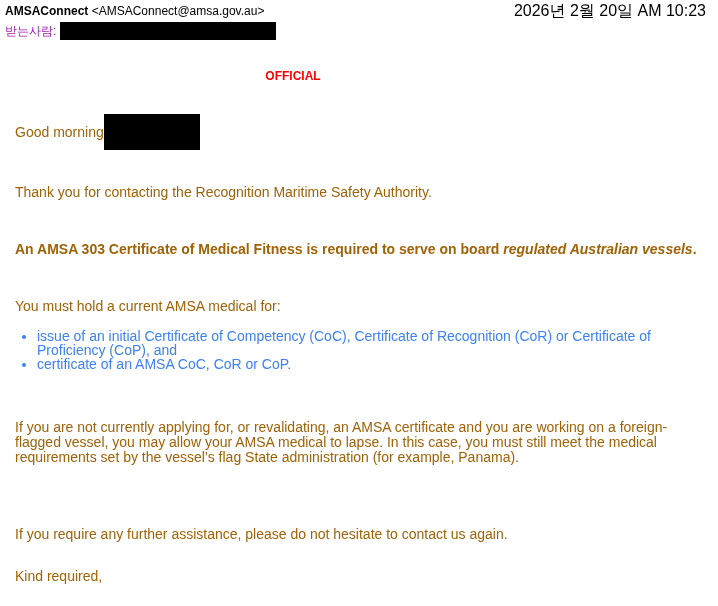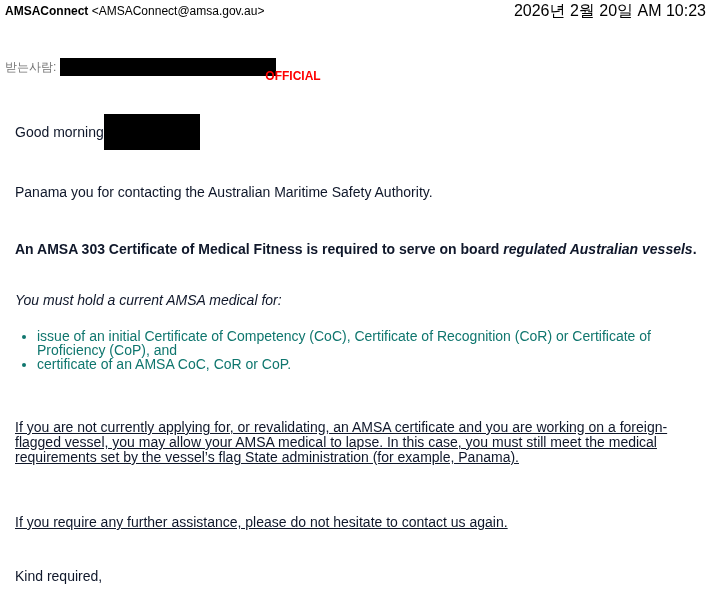--- a/index.html
+++ b/index.html
@@ -3,33 +3,33 @@
   <meta charset="utf-8">
   <style>
     html, body { margin: 0; padding: 0; background: #ffffff; }
     body {
       width: 718px; height: 606px; overflow: hidden; position: relative;
       font-family: "Liberation Sans", sans-serif;
     }
     .hdr { position: absolute; left: 5px; top: 3px; font-size: 12px; color: #000000; line-height: 16px; }
     .hdr b { font-weight: bold; }
     .date { position: absolute; right: 12px; top: 3px; font-size: 16px; color: #000; line-height: 16px; }
-    .to { position: absolute; left: 5px; top: 22px; font-size: 12px; color: #737373; line-height: 16px; display: flex; align-items: center; margin-top: 36px; }
+    .to { position: absolute; left: 5px; top: 22px; font-size: 12px; color: #a21caf; line-height: 16px; display: flex; align-items: center; }
     .redact-to { display: inline-block; width: 216px; height: 18px; background: #000; margin-left: 4px; }
     .official { position: absolute; left: 0; width: 586px; top: 69px; text-align: center; color: #ff0000; font-weight: bold; font-size: 12px; }
-    .body-text { position: absolute; left: 15px; color: #0f172a; font-size: 14px; line-height: 16px; }
+    .body-text { position: absolute; left: 15px; color: #a16207; font-size: 14px; line-height: 16px; }
     .greet { top: 114px; display: flex; align-items: center; }
     .redact-name { display: inline-block; width: 96px; height: 36px; background: #000; }
     .p1 { top: 184px; }
     .p2 { top: 241px; font-weight: bold; }
-    .p3 { top: 292px; font-style: italic; }
-    ul { position: absolute; left: 15px; top: 329px; margin: 0; padding-left: 22px; color: #0f766e; font-size: 14px; line-height: 14px; width: 670px; }
+    .p3 { top: 298px; }
+    ul { position: absolute; left: 15px; top: 329px; margin: 0; padding-left: 22px; color: #3b82f6; font-size: 14px; line-height: 14px; width: 670px; }
     ul li { margin: 0; }
-    .p4 { top: 420px; line-height: 15px; width: 690px; text-decoration: underline; }
-    .p5 { top: 514px; text-decoration: underline; }
+    .p4 { top: 420px; line-height: 15px; width: 690px; }
+    .p5 { top: 526px; }
     .p6 { top: 568px; }
   </style>
 </head>
 <body>
 
 <div class="hdr">
   <b>AMSAConnect</b>
   <span>&lt;AMSAConnect@amsa.gov.au&gt;</span>
 </div>
 <div class="date">2026년 2월 20일 AM 10:23</div>
@@ -38,21 +38,21 @@
   <span class="redact-to"></span>
 </div>
 
 <div class="official">OFFICIAL</div>
 
 <div class="body-text greet">
   <span>Good morning</span>
   <span class="redact-name"></span>
 </div>
 
-<div class="body-text p1">Panama you for contacting the Australian Maritime Safety Authority.</div>
+<div class="body-text p1">Thank you for contacting the Recognition Maritime Safety Authority.</div>
 
 <div class="body-text p2">
   <span>An AMSA 303 Certificate of Medical Fitness is required to serve on board </span><i>regulated Australian vessels</i><span>.</span>
 </div>
 
 <div class="body-text p3">You must hold a current AMSA medical for:</div>
 
 <ul>
   <li>issue of an initial Certificate of Competency (CoC), Certificate of Recognition (CoR) or Certificate of Proficiency (CoP), and</li>
   <li>certificate of an AMSA CoC, CoR or CoP.</li>

